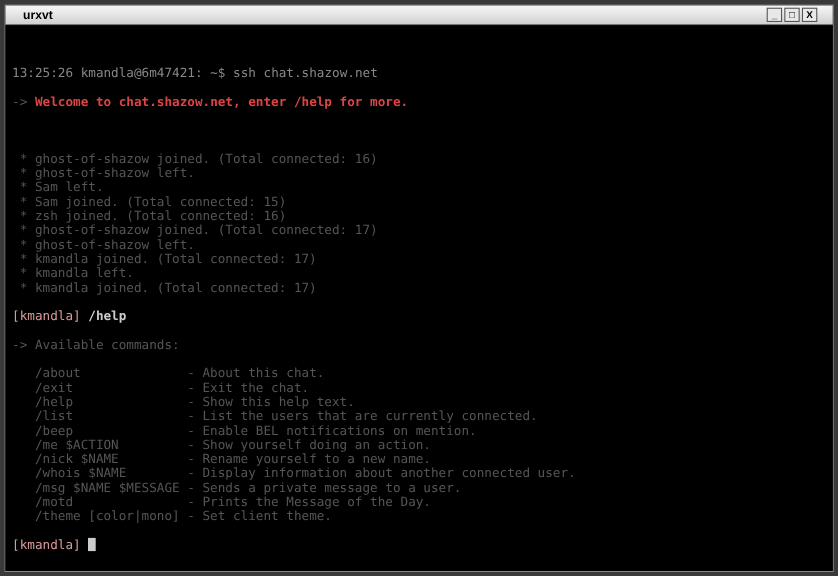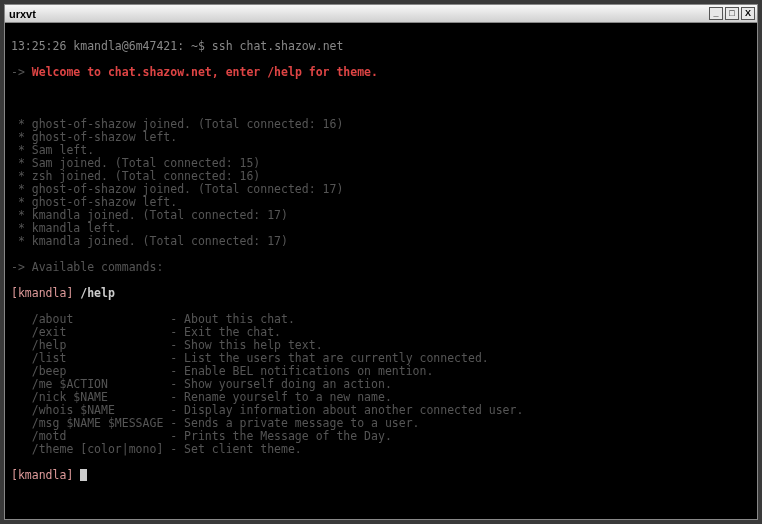--- a/index.html
+++ b/index.html
@@ -19,21 +19,21 @@
     border: 1px solid #888;
     background: #000;
     display: flex;
     flex-direction: column;
   }
   .titlebar {
     height: 18px;
     background: linear-gradient(to bottom, #f8f8f8, #d0d0d0);
     display: flex;
     align-items: center;
-    padding: 0 2px;
+    padding: 0 14px;
     border-bottom: 1px solid #888;
   }
   .title {
     flex: 1;
     font-family: sans-serif;
     font-size: 11px;
     color: #000;
     padding-left: 2px;
     font-weight: bold;
   }
@@ -49,21 +49,21 @@
     font-size: 9px;
     line-height: 11px;
     text-align: center;
     font-family: sans-serif;
     cursor: pointer;
     font-weight: bold;
   }
   .terminal {
     flex: 1;
     background: #000;
-    padding: 4px 6px;
+    padding: 24px 6px;
     font-family: "DejaVu Sans Mono", "Lucida Console", monospace;
     font-size: 11.5px;
     line-height: 13px;
     color: #888;
     overflow: hidden;
     white-space: pre;
   }
   .gray { color: #888; }
   .dimgray { color: #555; }
   .white { color: #ccc; font-weight: bold;}
@@ -87,21 +87,21 @@
     <div class="title">urxvt</div>
     <div class="win-buttons">
       <div class="win-btn">_</div>
       <div class="win-btn">□</div>
       <div class="win-btn">X</div>
     </div>
   </div>
 
   <div class="terminal">
 <div class="line"><span class="gray">13:25:26</span><span class="gray"> </span><span class="gray">kmandla@6m47421</span><span class="gray">: </span><span class="gray">~</span><span class="gray">$</span><span class="gray"> </span><span class="gray">ssh chat.shazow.net</span></div>
-<div class="line"><span class="dimgray">-&gt;</span><span class="red"> Welcome to chat.shazow.net, enter /help for theme.</span></div>
+<div class="line"><span class="dimgray">-&gt;</span><span class="red"> Welcome to chat.shazow.net, enter /help for more.</span></div>
 <div class="line"> </div>
 <div id="events"><div class="line dimgray"> * ghost-of-shazow joined. (Total connected: 16)</div><div class="line dimgray"> * ghost-of-shazow left.</div><div class="line dimgray"> * Sam left.</div><div class="line dimgray"> * Sam joined. (Total connected: 15)</div><div class="line dimgray"> * zsh joined. (Total connected: 16)</div><div class="line dimgray"> * ghost-of-shazow joined. (Total connected: 17)</div><div class="line dimgray"> * ghost-of-shazow left.</div><div class="line dimgray"> * kmandla joined. (Total connected: 17)</div><div class="line dimgray"> * kmandla left.</div><div class="line dimgray"> * kmandla joined. (Total connected: 17)</div></div>
+<div class="line"><span class="pink">[kmandla]</span><span class="white"> /help</span></div>
 <div class="line dimgray">-&gt; Available commands:</div>
-<div class="line"><span class="pink">[kmandla]</span><span class="white"> /help</span></div>
 <div id="helplines"><div class="line dimgray"><span>   /about              </span><span>- About this chat.</span></div><div class="line dimgray"><span>   /exit               </span><span>- Exit the chat.</span></div><div class="line dimgray"><span>   /help               </span><span>- Show this help text.</span></div><div class="line dimgray"><span>   /list               </span><span>- List the users that are currently connected.</span></div><div class="line dimgray"><span>   /beep               </span><span>- Enable BEL notifications on mention.</span></div><div class="line dimgray"><span>   /me $ACTION         </span><span>- Show yourself doing an action.</span></div><div class="line dimgray"><span>   /nick $NAME         </span><span>- Rename yourself to a new name.</span></div><div class="line dimgray"><span>   /whois $NAME        </span><span>- Display information about another connected user.</span></div><div class="line dimgray"><span>   /msg $NAME $MESSAGE </span><span>- Sends a private message to a user.</span></div><div class="line dimgray"><span>   /motd               </span><span>- Prints the Message of the Day.</span></div><div class="line dimgray"><span>   /theme [color|mono] </span><span>- Set client theme.</span></div></div>
 <div class="line prompt-row"><span class="pink">[kmandla]</span><span> </span><span class="cursor"></span></div>
   </div>
 </div>
 
 </body></html>

